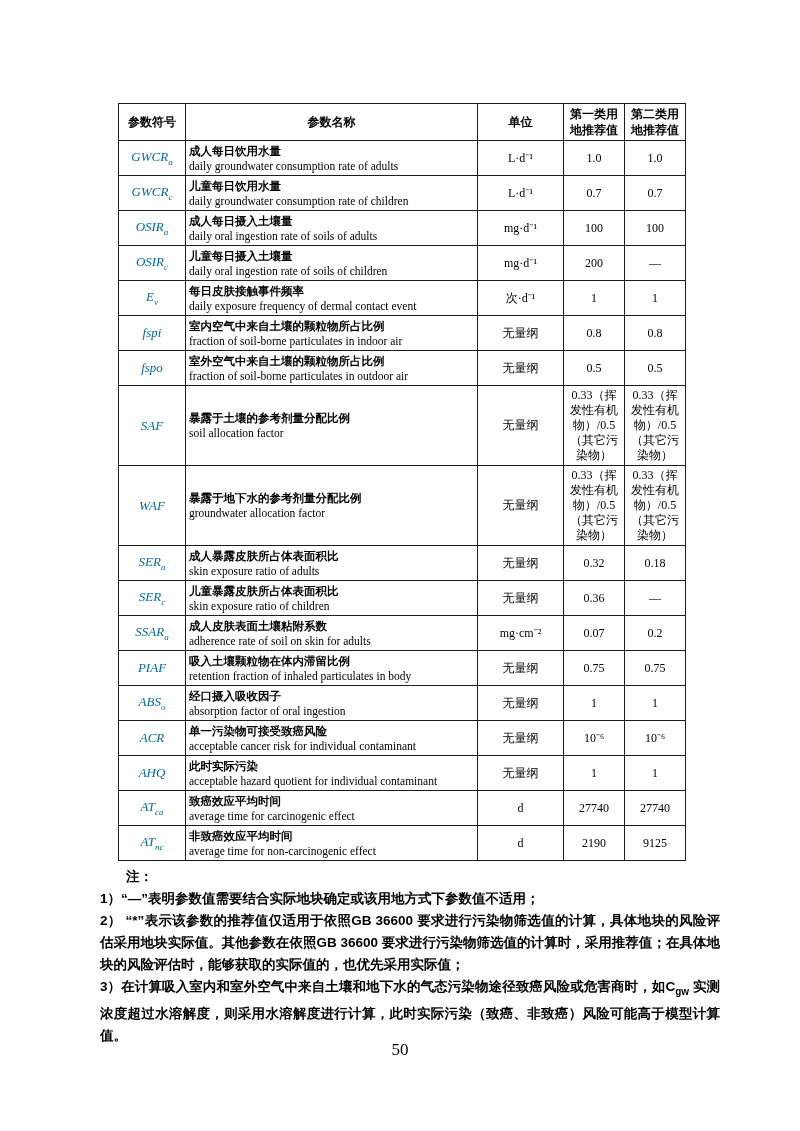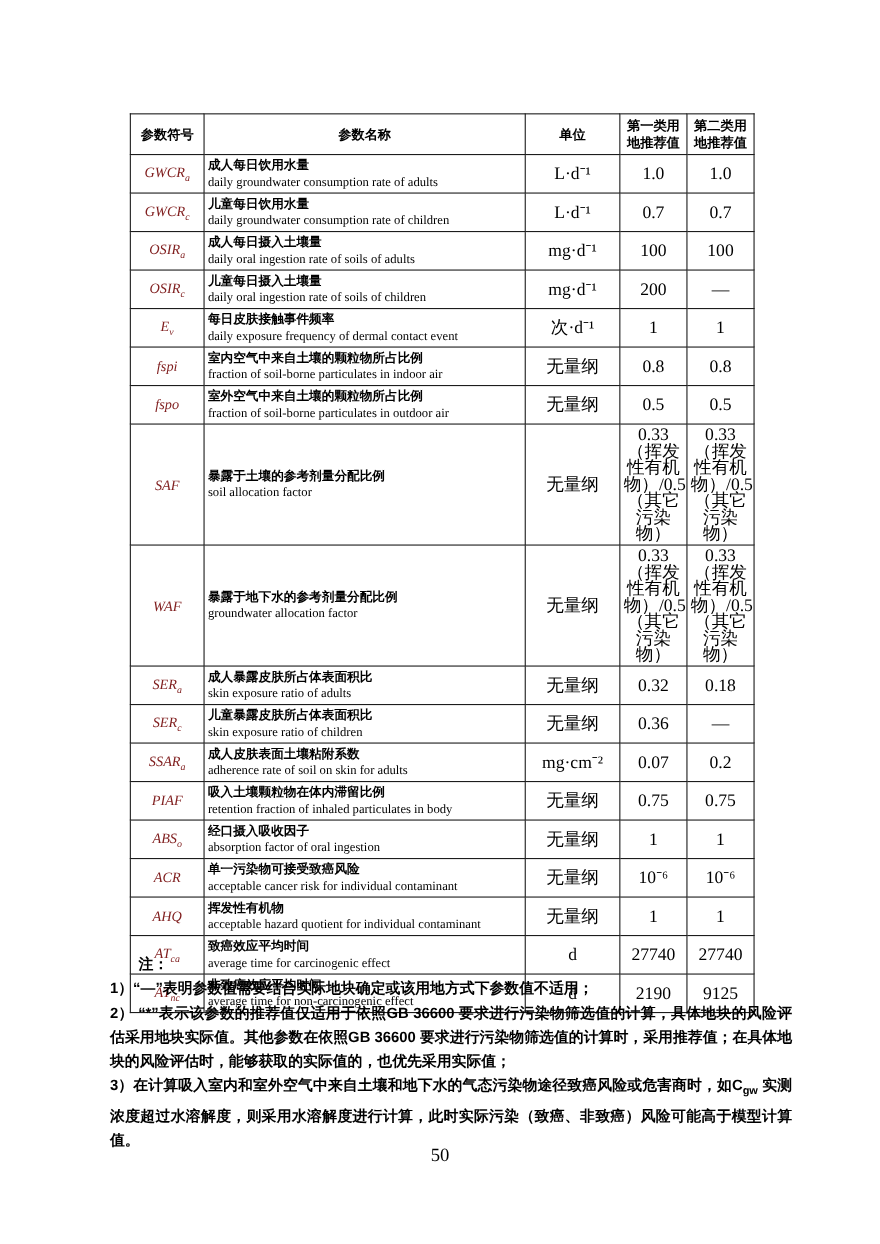--- a/index.html
+++ b/index.html
@@ -17,31 +17,31 @@
     padding:2px 3px;
     vertical-align:middle;
   }
   table.params th{
     font-family:"Liberation Sans", sans-serif;
     font-weight:bold;font-size:12px;line-height:16px;
     text-align:center;height:32px;color:#000;
   }
   td.sym{
     text-align:center;font-style:italic;
-    font-size:13px;height:30px;color:#7f1d1d;
+    font-size:13px;height:30px;color:#0369a1;
   }
   td.sym sub{font-size:9px;font-style:italic;}
   td.name{text-align:left;padding-left:5px;}
   td.name .zh{
     font-family:Liberation Serif, serif;
     font-weight:bold;font-size:11.5px;line-height:15px;color:#000;
   }
   td.name .en{font-size:11.5px;line-height:14px;color:#000;}
   td.unit, td.val{
-    text-align:center;font-size:16px;line-height:15px;color:#000;
+    text-align:center;font-size:12px;line-height:15px;color:#000;
   }
   .notes{
     position:absolute;left:100px;top:866px;width:620px;
     font-family:"Liberation Sans", sans-serif;
     font-weight:bold;font-size:13.5px;line-height:22px;
     text-align:justify;color:#000;
   }
   .notes .label{padding-left:26px;}
   .notes p{margin:0;}
   .notes sub{font-size:10px;}
@@ -220,21 +220,21 @@
               <div class="zh">单一污染物可接受致癌风险</div>
               <div class="en">acceptable cancer risk for individual contaminant</div>
             </td>
             <td class="unit">无量纲</td>
             <td class="val">10⁻⁶</td>
             <td class="val">10⁻⁶</td>
           </tr>
           <tr>
             <td class="sym">AHQ</td>
             <td class="name">
-              <div class="zh">挥发性有机物</div>
+              <div class="zh">此时实际污染</div>
               <div class="en">acceptable hazard quotient for individual contaminant</div>
             </td>
             <td class="unit">无量纲</td>
             <td class="val">1</td>
             <td class="val">1</td>
           </tr>
           <tr>
             <td class="sym">AT<sub>ca</sub></td>
             <td class="name">
               <div class="zh">致癌效应平均时间</div>

